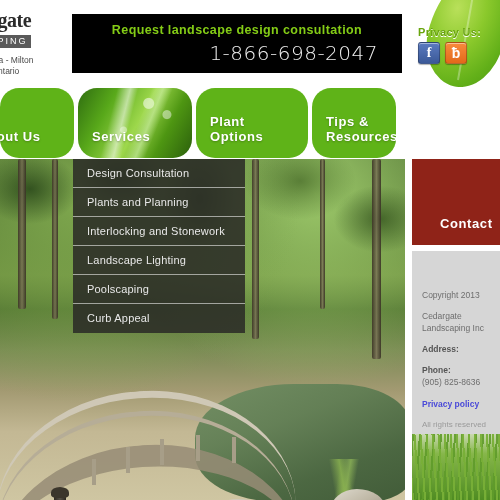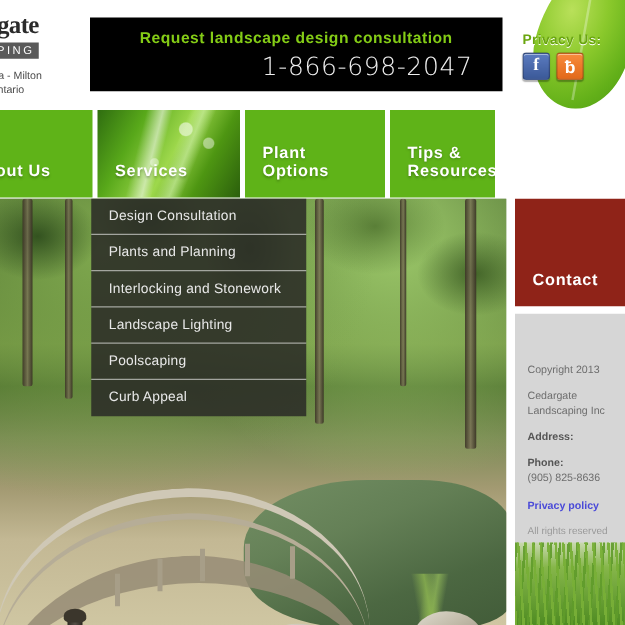--- a/index.html
+++ b/index.html
@@ -128,20 +128,21 @@
     display: flex;
     gap: 4px;
   }
   .nav-item {
     position: relative;
     background: #5fb318;
     height: 70px;
     display: flex;
     align-items: flex-end;
     overflow: hidden;
+    border-radius: 19px;
   }
   .nav-label {
     position: relative;
     color: #ffffff;
     font-size: 13px;
     font-weight: bold;
     letter-spacing: 0.6px;
     padding: 0 0 14px 14px;
     line-height: 15px;
     text-shadow: 0 1px 2px rgba(0,0,0,0.25);
@@ -286,21 +287,21 @@
     width: 88px; height: 86px;
     background: #8f2318;
     display: flex;
     align-items: flex-end;
   }
   #contact-label {
     color: #ffffff;
     font-size: 13px;
     font-weight: bold;
     letter-spacing: 0.6px;
-    padding: 0 0 14px 14px;
+    padding: 0 0 14px 28px;
   }
   #info-panel {
     position: absolute; left: 6px; top: 92px;
     width: 88px; height: 249px;
     background: #d6d6d6;
     padding: 38px 6px 0 10px;
     color: #6e6e6e;
     font-size: 8.5px;
     line-height: 12px;
   }

